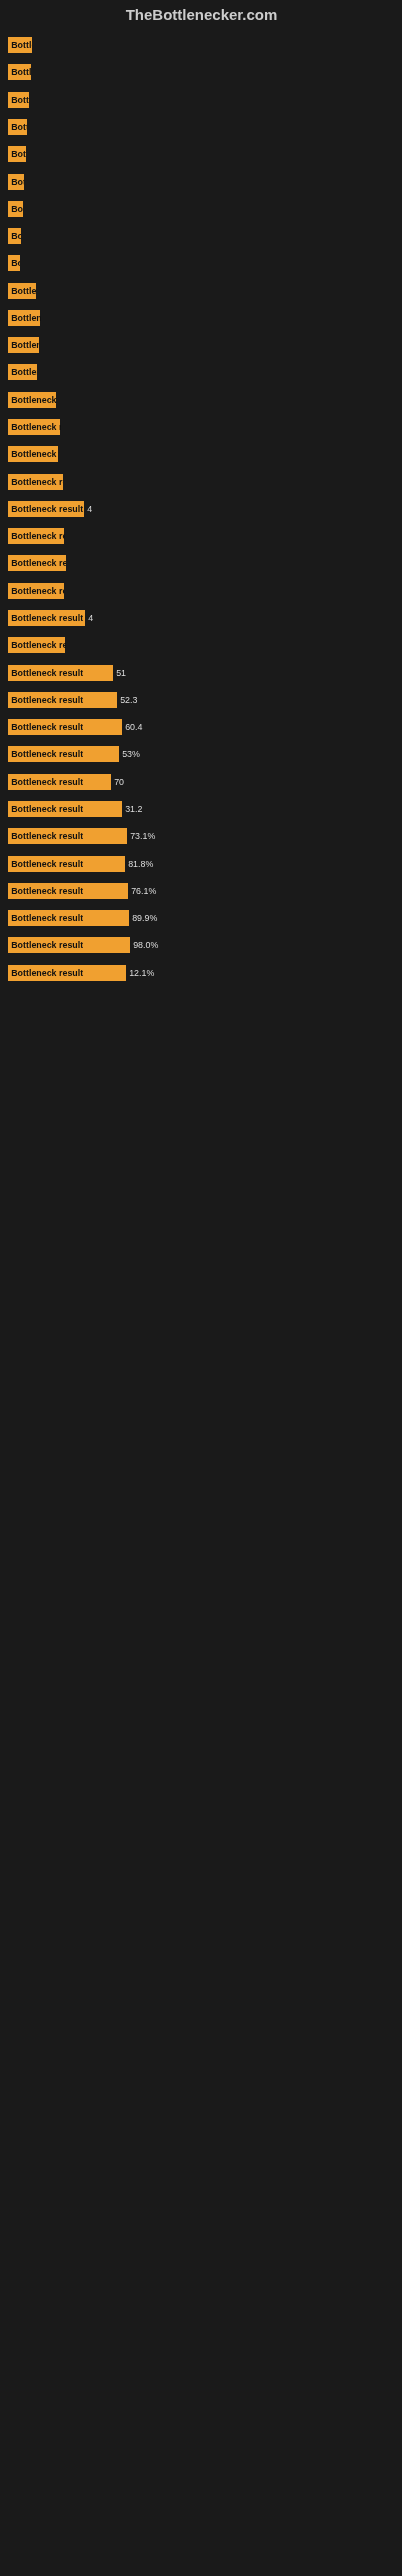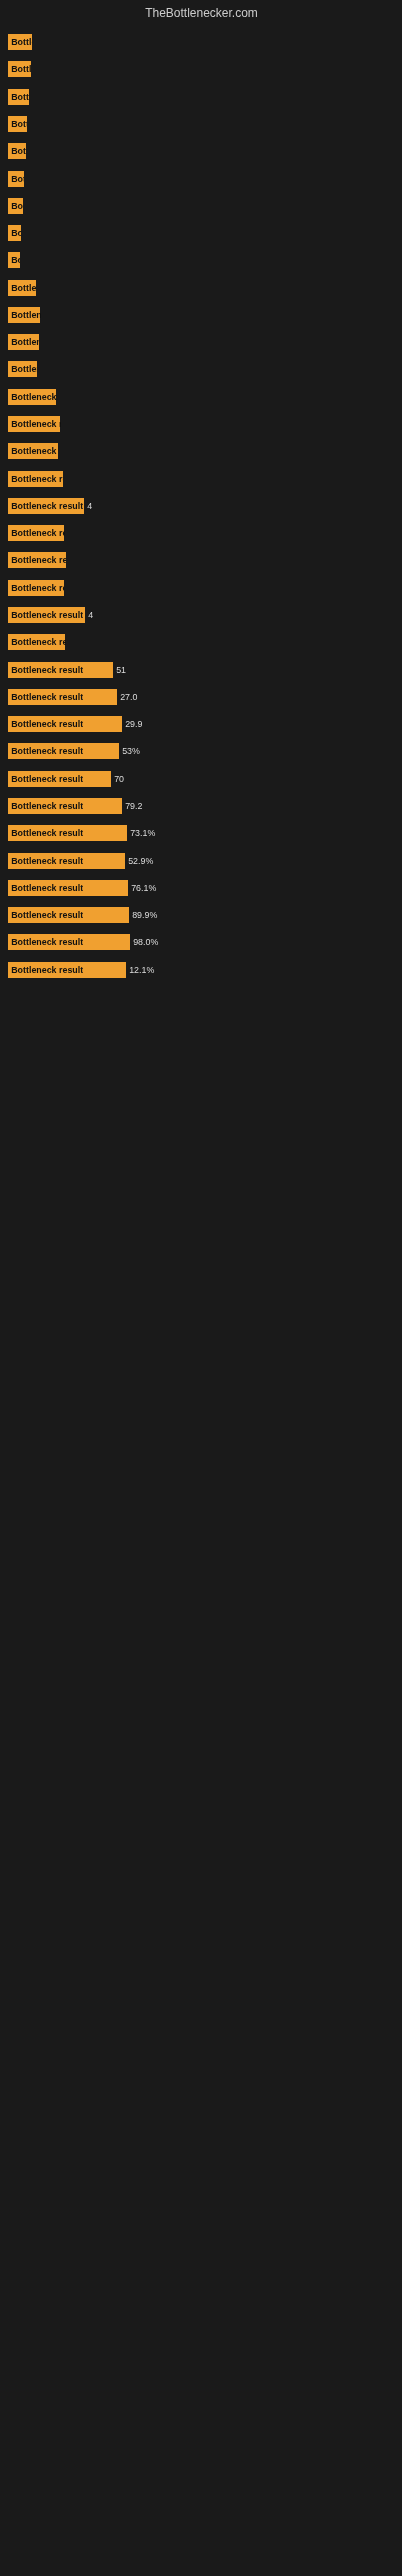--- a/index.html
+++ b/index.html
@@ -15,22 +15,22 @@
       font-size: 10.5px;
       color: #333;
     }
     .header {
       text-align: center;
       padding: 6.4px 0 9.7px 0;
       background: #1a1a1a;
     }
     .header-title {
       color: #ccc;
-      font-size: 12px;
-      font-weight: normal;
+      font-size: 15px;
+      font-weight: bold;
     }
     .chart-container {
       padding: 3.2px 8px;
       background: #1a1a1a;
     }
     .bar-row {
       display: flex;
       align-items: center;
       margin-bottom: 1.6px;
       height: 17.7px;
@@ -271,30 +271,30 @@
         </div>
         <span class="bar-value">51</span>
       </div>
     </div>
     <div class="spacer"></div>
     <div class="bar-row">
       <div class="bar-wrapper" style="width: 221px;">
         <div class="bar-fill" style="width: 109px; min-width: 1.6px;">
           <span class="bar-label" style="max-width: 107px;">Bottleneck result</span>
         </div>
-        <span class="bar-value">27.0</span>
+        <span class="bar-value">52.3</span>
       </div>
     </div>
     <div class="spacer"></div>
     <div class="bar-row">
       <div class="bar-wrapper" style="width: 227px;">
         <div class="bar-fill" style="width: 114px; min-width: 1.6px;">
           <span class="bar-label" style="max-width: 113px;">Bottleneck result</span>
         </div>
-        <span class="bar-value">29.9</span>
+        <span class="bar-value">60.4</span>
       </div>
     </div>
     <div class="spacer"></div>
     <div class="bar-row">
       <div class="bar-wrapper" style="width: 224px;">
         <div class="bar-fill" style="width: 111px; min-width: 1.6px;">
           <span class="bar-label" style="max-width: 109px;">Bottleneck result</span>
         </div>
         <span class="bar-value">53%</span>
       </div>
@@ -307,39 +307,39 @@
         </div>
         <span class="bar-value">70</span>
       </div>
     </div>
     <div class="spacer"></div>
     <div class="bar-row">
       <div class="bar-wrapper" style="width: 226px;">
         <div class="bar-fill" style="width: 114px; min-width: 1.6px;">
           <span class="bar-label" style="max-width: 112px;">Bottleneck result</span>
         </div>
-        <span class="bar-value">79.2</span>
+        <span class="bar-value">31.2</span>
       </div>
     </div>
     <div class="spacer"></div>
     <div class="bar-row">
       <div class="bar-wrapper" style="width: 232px;">
         <div class="bar-fill" style="width: 119px; min-width: 1.6px;">
           <span class="bar-label" style="max-width: 118px;">Bottleneck result</span>
         </div>
         <span class="bar-value">73.1%</span>
       </div>
     </div>
     <div class="spacer"></div>
     <div class="bar-row">
       <div class="bar-wrapper" style="width: 229px;">
         <div class="bar-fill" style="width: 117px; min-width: 1.6px;">
           <span class="bar-label" style="max-width: 115px;">Bottleneck result</span>
         </div>
-        <span class="bar-value">52.9%</span>
+        <span class="bar-value">81.8%</span>
       </div>
     </div>
     <div class="spacer"></div>
     <div class="bar-row">
       <div class="bar-wrapper" style="width: 233px;">
         <div class="bar-fill" style="width: 120px; min-width: 1.6px;">
           <span class="bar-label" style="max-width: 118px;">Bottleneck result</span>
         </div>
         <span class="bar-value">76.1%</span>
       </div>

